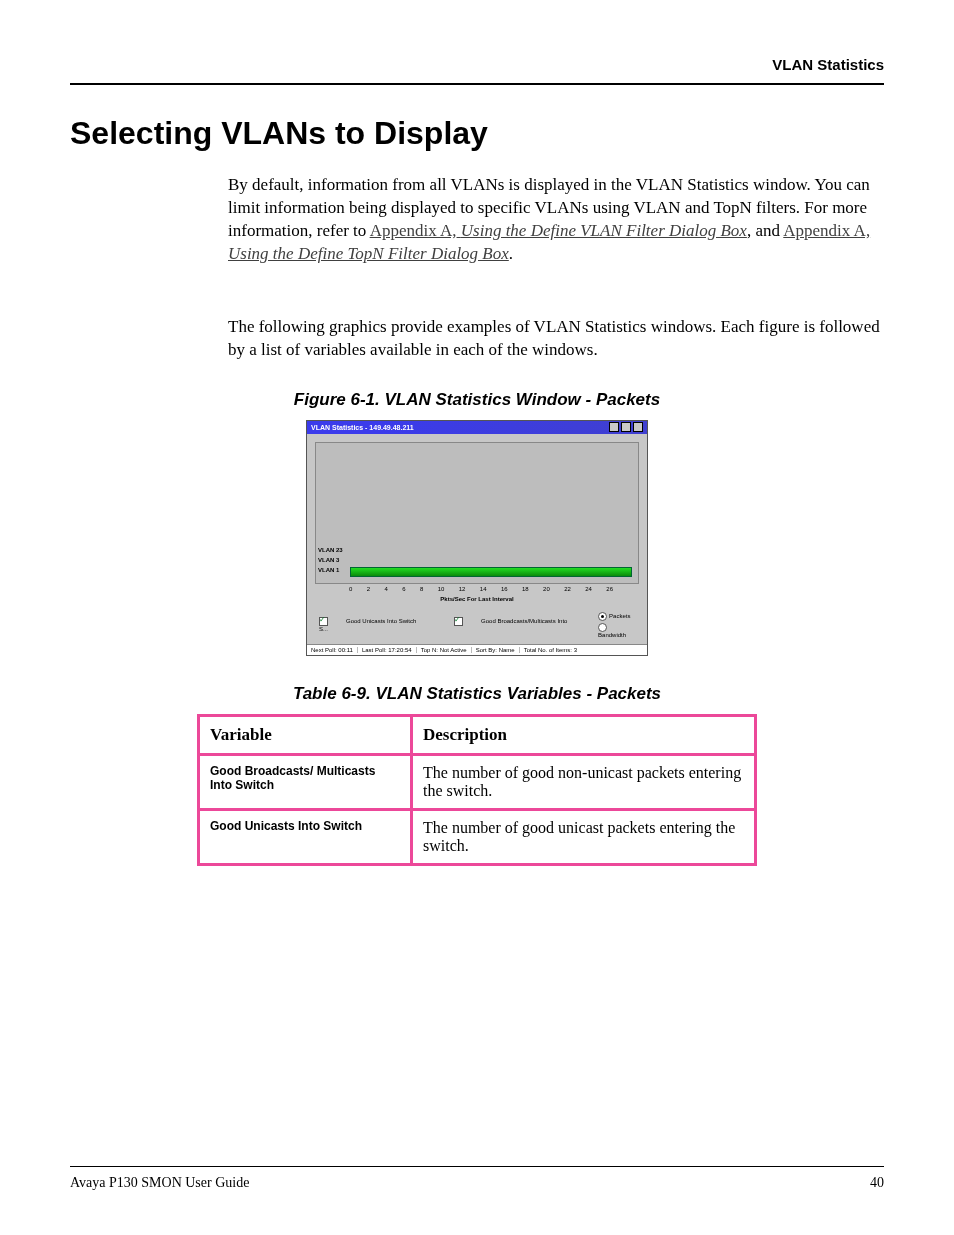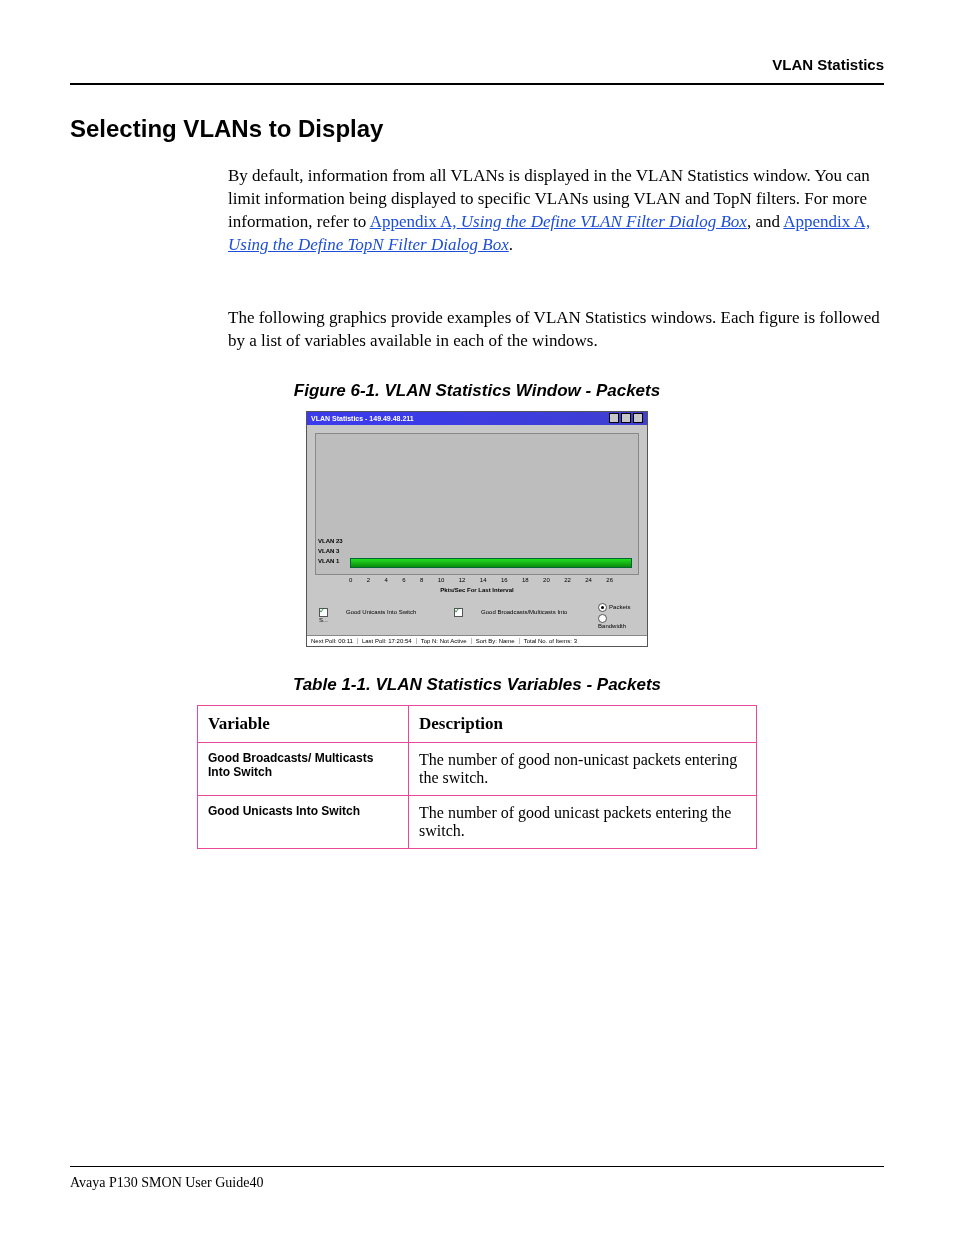--- a/index.html
+++ b/index.html
@@ -24,31 +24,31 @@
     margin-bottom: 8px;
   }
   .rule-top {
     border: none;
     border-top: 2px solid #000;
     margin: 10px 0 30px 0;
   }
   .h1 {
     font-family: Arial, Helvetica, sans-serif;
     font-weight: bold;
-    font-size: 24px;
+    font-size: 32px;
     margin: 0 0 22px 0;
   }
   .body-block {
     margin-left: 158px;
     font-size: 17px;
     line-height: 1.35;
   }
   .body-block p { margin: 0 0 20px 0; }
   a.link {
-    color: #1d4ed8;
+    color: #404040;
     text-decoration: underline;
   }
   a.link .ital { font-style: italic; }
   .section-gap { height: 30px; }
   .fig-caption, .table-caption {
     text-align: center;
     font-family: Arial, Helvetica, sans-serif;
     font-weight: bold;
     font-style: italic;
     font-size: 17px;
@@ -119,41 +119,41 @@
   .legend-right { display:flex; flex-direction:column; gap:2px; font-size:6px;}
 
   
   table.data-table {
     width: 560px;
     margin: 10px auto 0 auto;
     border-collapse: collapse;
     font-size: 16px;
   }
   table.data-table th, table.data-table td {
-    border: 1px solid #ec4899;
+    border: 3px solid #ec4899;
     padding: 8px 10px;
     text-align: left;
     vertical-align: top;
   }
   table.data-table th {
     font-family: "Times New Roman", Times, serif;
     font-weight: bold;
     font-size: 17px;
   }
   table.data-table td.var {
     font-family: Arial, Helvetica, sans-serif;
     font-weight: bold;
     font-size: 12px;
     width: 190px;
   }
   .footer {
     position:absolute; left:70px; right:70px; bottom:44px;
   }
   .footer hr { border:none; border-top:1px solid #000; margin:0 0 8px 0;}
-  .footer-row { display:flex;justify-content:flex-start; font-size:14px; font-family:"Times New Roman",serif;}
+  .footer-row { display:flex;justify-content:space-between; font-size:14px; font-family:"Times New Roman",serif;}
 </style>
 </head>
 <body>
 
 <div class="page">
   <div class="running-header">VLAN Statistics</div>
   <hr class="rule-top">
 
   <div class="h1">Selecting VLANs to Display</div>
   <div class="body-block">
@@ -213,21 +213,21 @@
     </div>
     <div class="statusbar">
       <span>Next Poll: 00:11</span>
       <span>Last Poll: 17:20:54</span>
       <span>Top N: Not Active</span>
       <span>Sort By: Name</span>
       <span>Total No. of Items: 3</span>
     </div>
   </div>
 
-  <div class="table-caption">Table 1-1.  VLAN Statistics Variables - Packets</div>
+  <div class="table-caption">Table 6-9.  VLAN Statistics Variables - Packets</div>
   <table class="data-table">
     <thead>
       <tr>
         <th>Variable</th>
         <th>Description</th>
       </tr>
     </thead>
     <tbody>
       <tr>
         <td class="var">Good Broadcasts/ Multicasts Into Switch</td>

